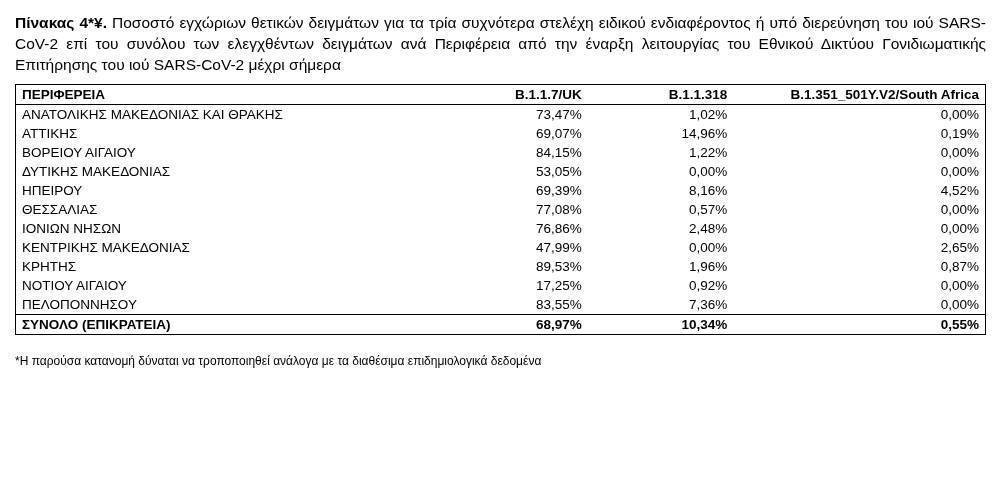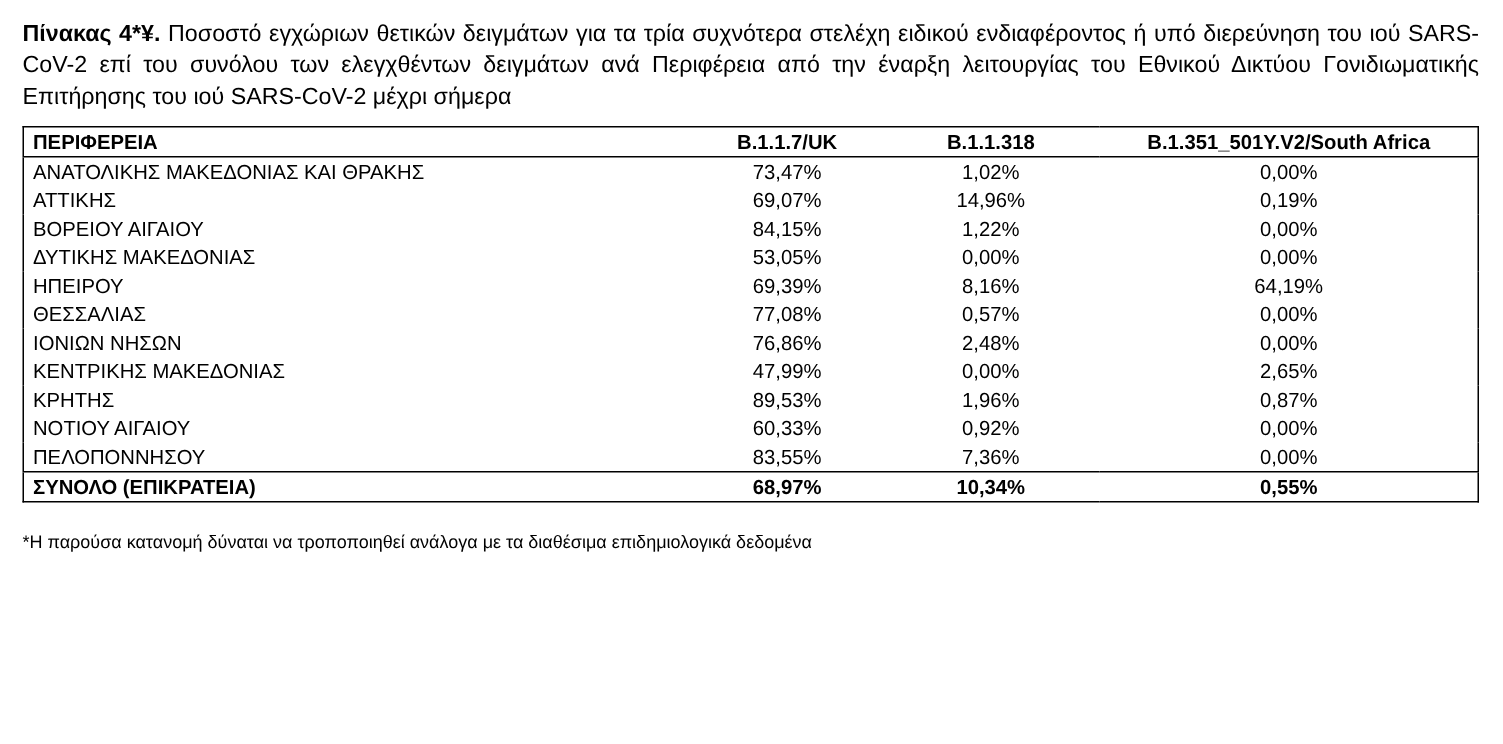--- a/index.html
+++ b/index.html
@@ -31,21 +31,21 @@
     table-layout: fixed;
   }
   table.variants th,
   table.variants td {
     padding: 1px 6px;
     line-height: 17px;
     white-space: nowrap;
     overflow: hidden;
   }
   .col-region { text-align: left; }
-  .col-num { text-align: center; }
+  .col-num { text-align: right; }
   thead th {
     font-weight: bold;
     border-bottom: 1px solid #000;
     margin-top: 30px;
   }
   tfoot td {
     font-weight: bold;
     border-top: 1px solid #000;
     margin-top: 10px;
   }
@@ -103,21 +103,21 @@
         <tr>
           <td class="col-region">ΔΥΤΙΚΗΣ ΜΑΚΕΔΟΝΙΑΣ</td>
           <td class="col-num">53,05%</td>
           <td class="col-num">0,00%</td>
           <td class="col-num">0,00%</td>
         </tr>
         <tr>
           <td class="col-region">ΗΠΕΙΡΟΥ</td>
           <td class="col-num">69,39%</td>
           <td class="col-num">8,16%</td>
-          <td class="col-num">64,19%</td>
+          <td class="col-num">4,52%</td>
         </tr>
         <tr>
           <td class="col-region">ΘΕΣΣΑΛΙΑΣ</td>
           <td class="col-num">77,08%</td>
           <td class="col-num">0,57%</td>
           <td class="col-num">0,00%</td>
         </tr>
         <tr>
           <td class="col-region">ΙΟΝΙΩΝ ΝΗΣΩΝ</td>
           <td class="col-num">76,86%</td>
@@ -131,21 +131,21 @@
           <td class="col-num">2,65%</td>
         </tr>
         <tr>
           <td class="col-region">ΚΡΗΤΗΣ</td>
           <td class="col-num">89,53%</td>
           <td class="col-num">1,96%</td>
           <td class="col-num">0,87%</td>
         </tr>
         <tr>
           <td class="col-region">ΝΟΤΙΟΥ ΑΙΓΑΙΟΥ</td>
-          <td class="col-num">60,33%</td>
+          <td class="col-num">17,25%</td>
           <td class="col-num">0,92%</td>
           <td class="col-num">0,00%</td>
         </tr>
         <tr>
           <td class="col-region">ΠΕΛΟΠΟΝΝΗΣΟΥ</td>
           <td class="col-num">83,55%</td>
           <td class="col-num">7,36%</td>
           <td class="col-num">0,00%</td>
         </tr>
       </tbody>

